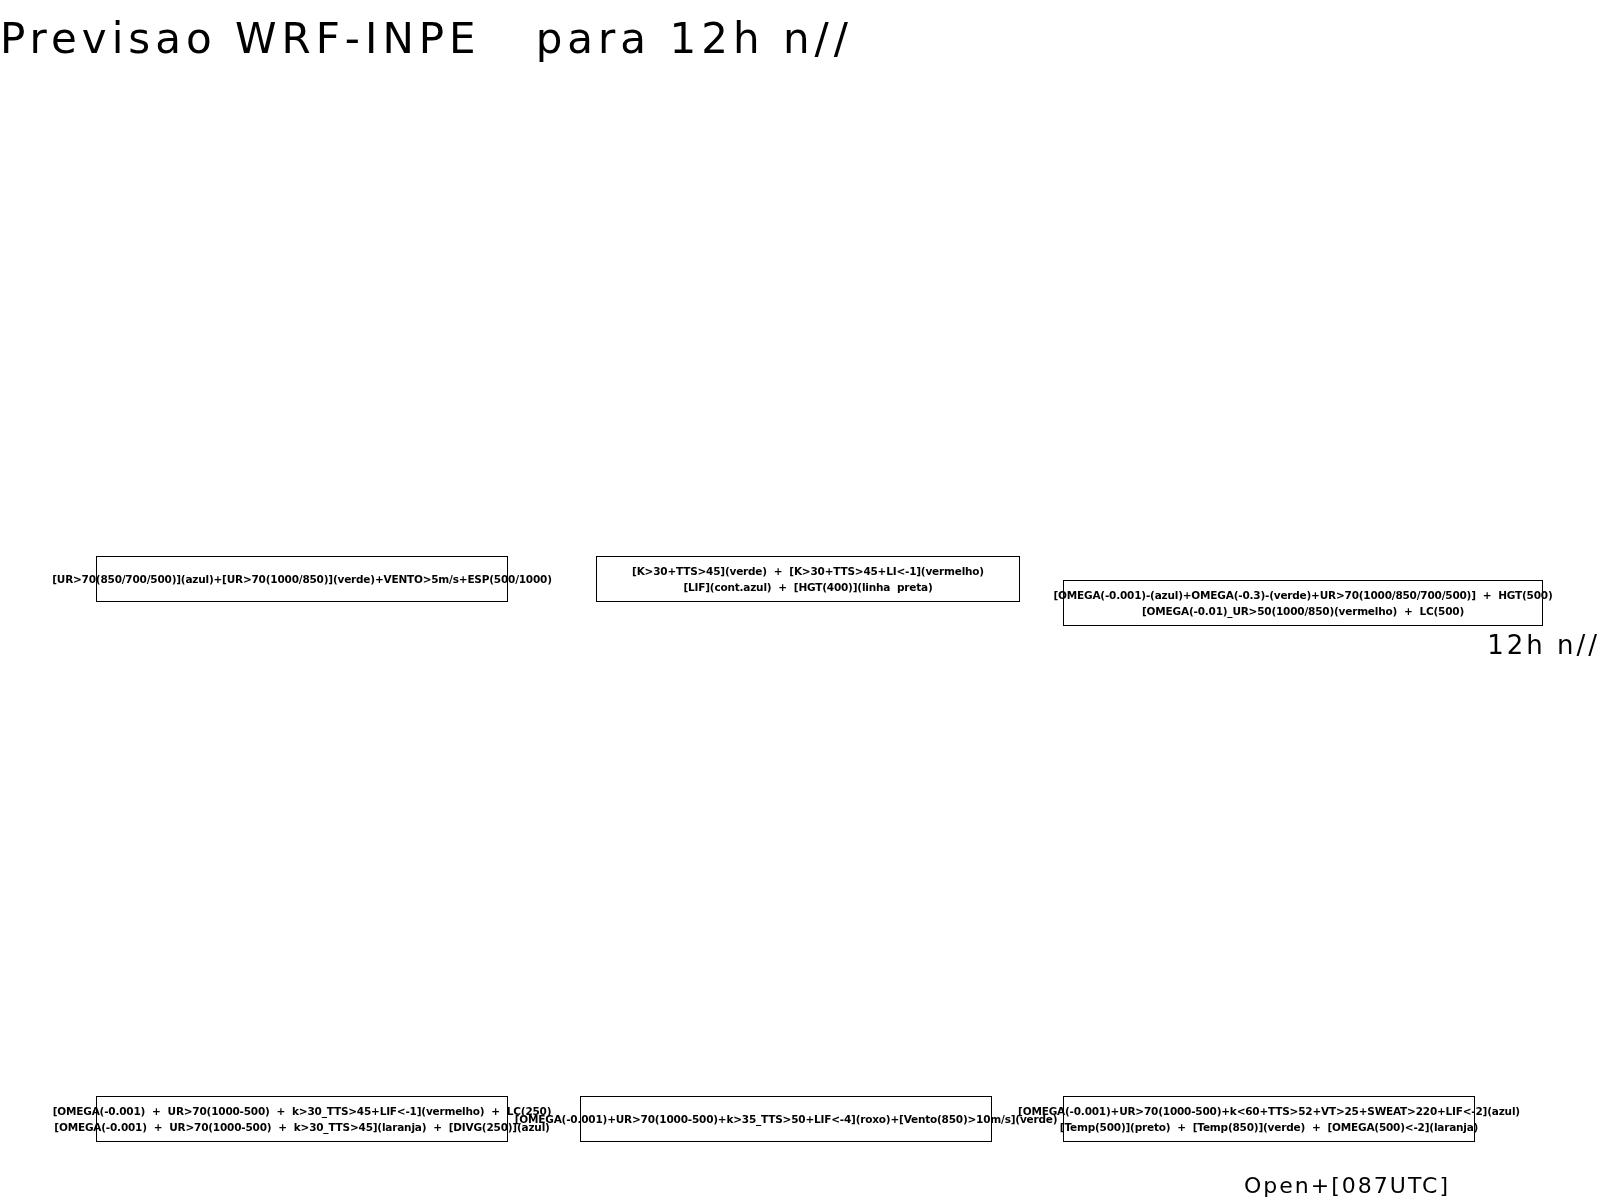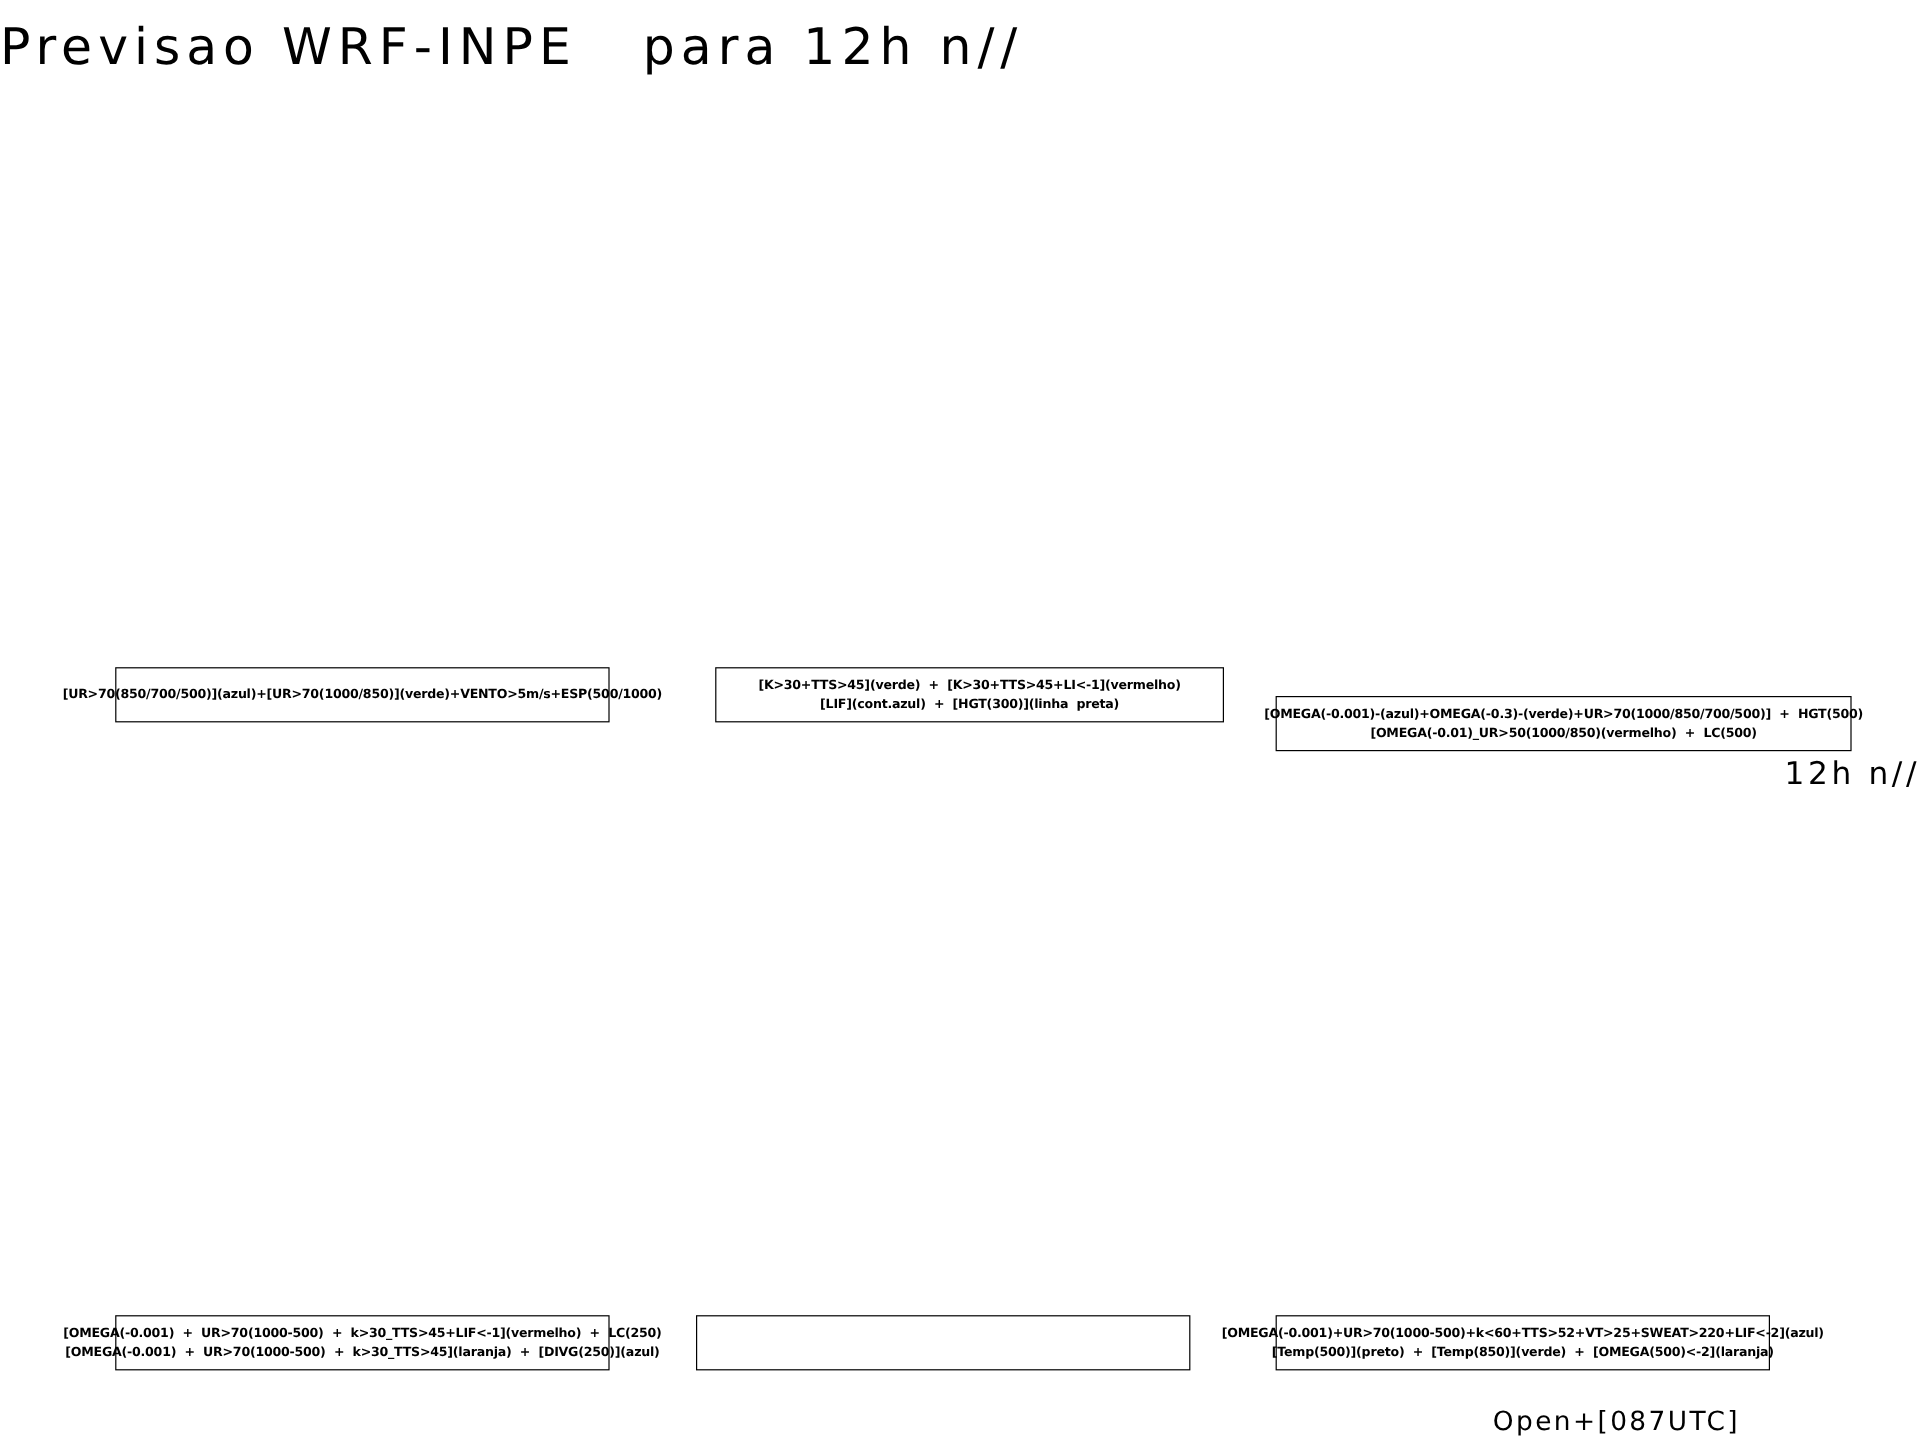--- a/index.html
+++ b/index.html
@@ -101,40 +101,41 @@
 <div class="panel-area" style="left:96px; top:96px; width:412px; height:450px;"></div>
 <div class="panel-area" style="left:580px; top:96px; width:412px; height:450px;"></div>
 <div class="panel-area" style="left:1063px; top:96px; width:412px; height:450px;"></div>
 
 <div class="legend-box" id="box-ur">
   <div class="legend-line">[UR&gt;70(850/700/500)](azul)+[UR&gt;70(1000/850)](verde)+VENTO&gt;5m/s+ESP(500/1000)</div>
 </div>
 
 <div class="legend-box" id="box-k">
   <div class="legend-line">[K&gt;30+TTS&gt;45](verde)  +  [K&gt;30+TTS&gt;45+LI&lt;-1](vermelho)</div>
-  <div class="legend-line">[LIF](cont.azul)  +  [HGT(300)](linha  preta)</div>
+  <div class="legend-line">[LIF](cont.azul)  +  [HGT(400)](linha  preta)</div>
 </div>
 
 <div class="legend-box" id="box-omega">
   <div class="legend-line">[OMEGA(-0.001)-(azul)+OMEGA(-0.3)-(verde)+UR&gt;70(1000/850/700/500)]  +  HGT(500)</div>
   <div class="legend-line">[OMEGA(-0.01)_UR&gt;50(1000/850)(vermelho)  +  LC(500)</div>
 </div>
 
 <div class="mid-caption">12h n//</div>
 
 <div class="panel-area" style="left:96px; top:690px; width:412px; height:396px;"></div>
 <div class="panel-area" style="left:580px; top:690px; width:412px; height:396px;"></div>
 <div class="panel-area" style="left:1063px; top:690px; width:412px; height:396px;"></div>
 
 <div class="legend-box" id="box-omega-lc">
   <div class="legend-line">[OMEGA(-0.001)  +  UR&gt;70(1000-500)  +  k&gt;30_TTS&gt;45+LIF&lt;-1](vermelho)  +  LC(250)</div>
   <div class="legend-line">[OMEGA(-0.001)  +  UR&gt;70(1000-500)  +  k&gt;30_TTS&gt;45](laranja)  +  [DIVG(250)](azul)</div>
 </div>
 
 <div class="legend-box" id="box-omega-cj">
+  <div class="legend-line">[OMEGA(-0.001)+UR&gt;70(1000-500)+k&gt;35_TTS&gt;50+LIF&lt;-4](roxo)+[Vento(850)&gt;10m/s](verde)</div>
 </div>
 
 <div class="legend-box" id="box-omega-temp">
   <div class="legend-line">[OMEGA(-0.001)+UR&gt;70(1000-500)+k&lt;60+TTS&gt;52+VT&gt;25+SWEAT&gt;220+LIF&lt;-2](azul)</div>
   <div class="legend-line">[Temp(500)](preto)  +  [Temp(850)](verde)  +  [OMEGA(500)&lt;-2](laranja)</div>
 </div>
 
 <div class="corner-stamp">Open+[087UTC]</div>
 
 </body></html>

